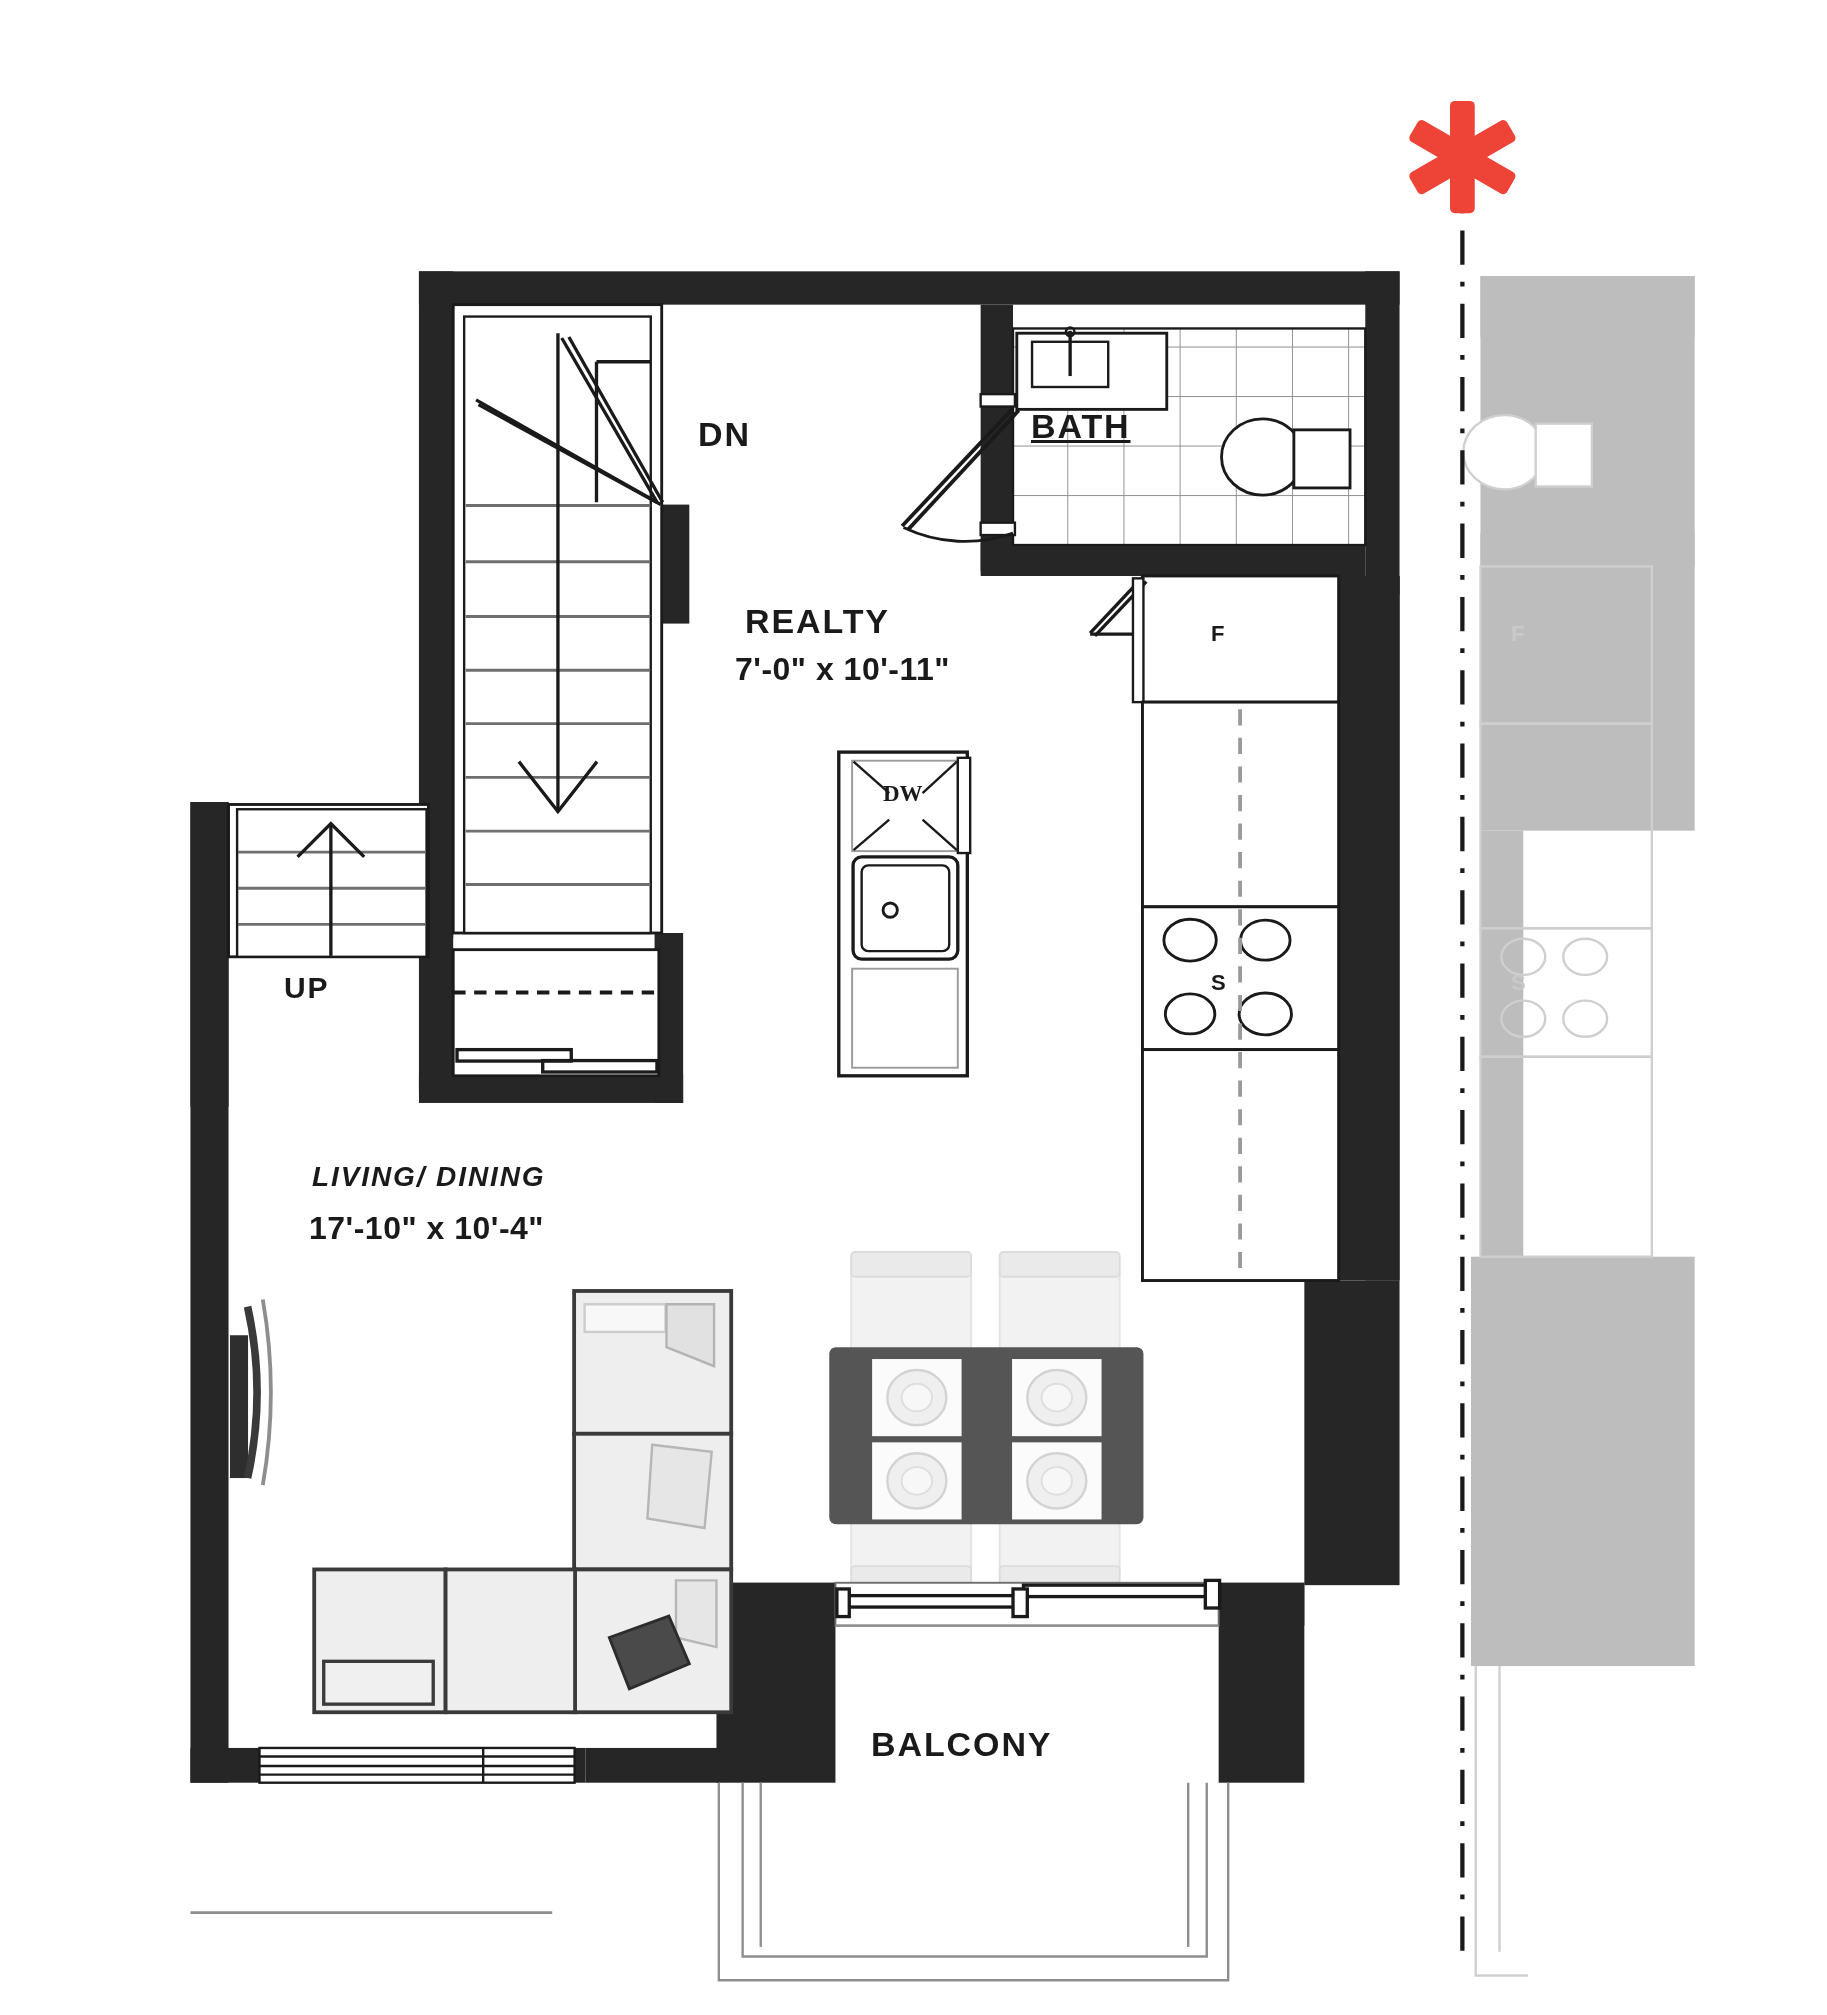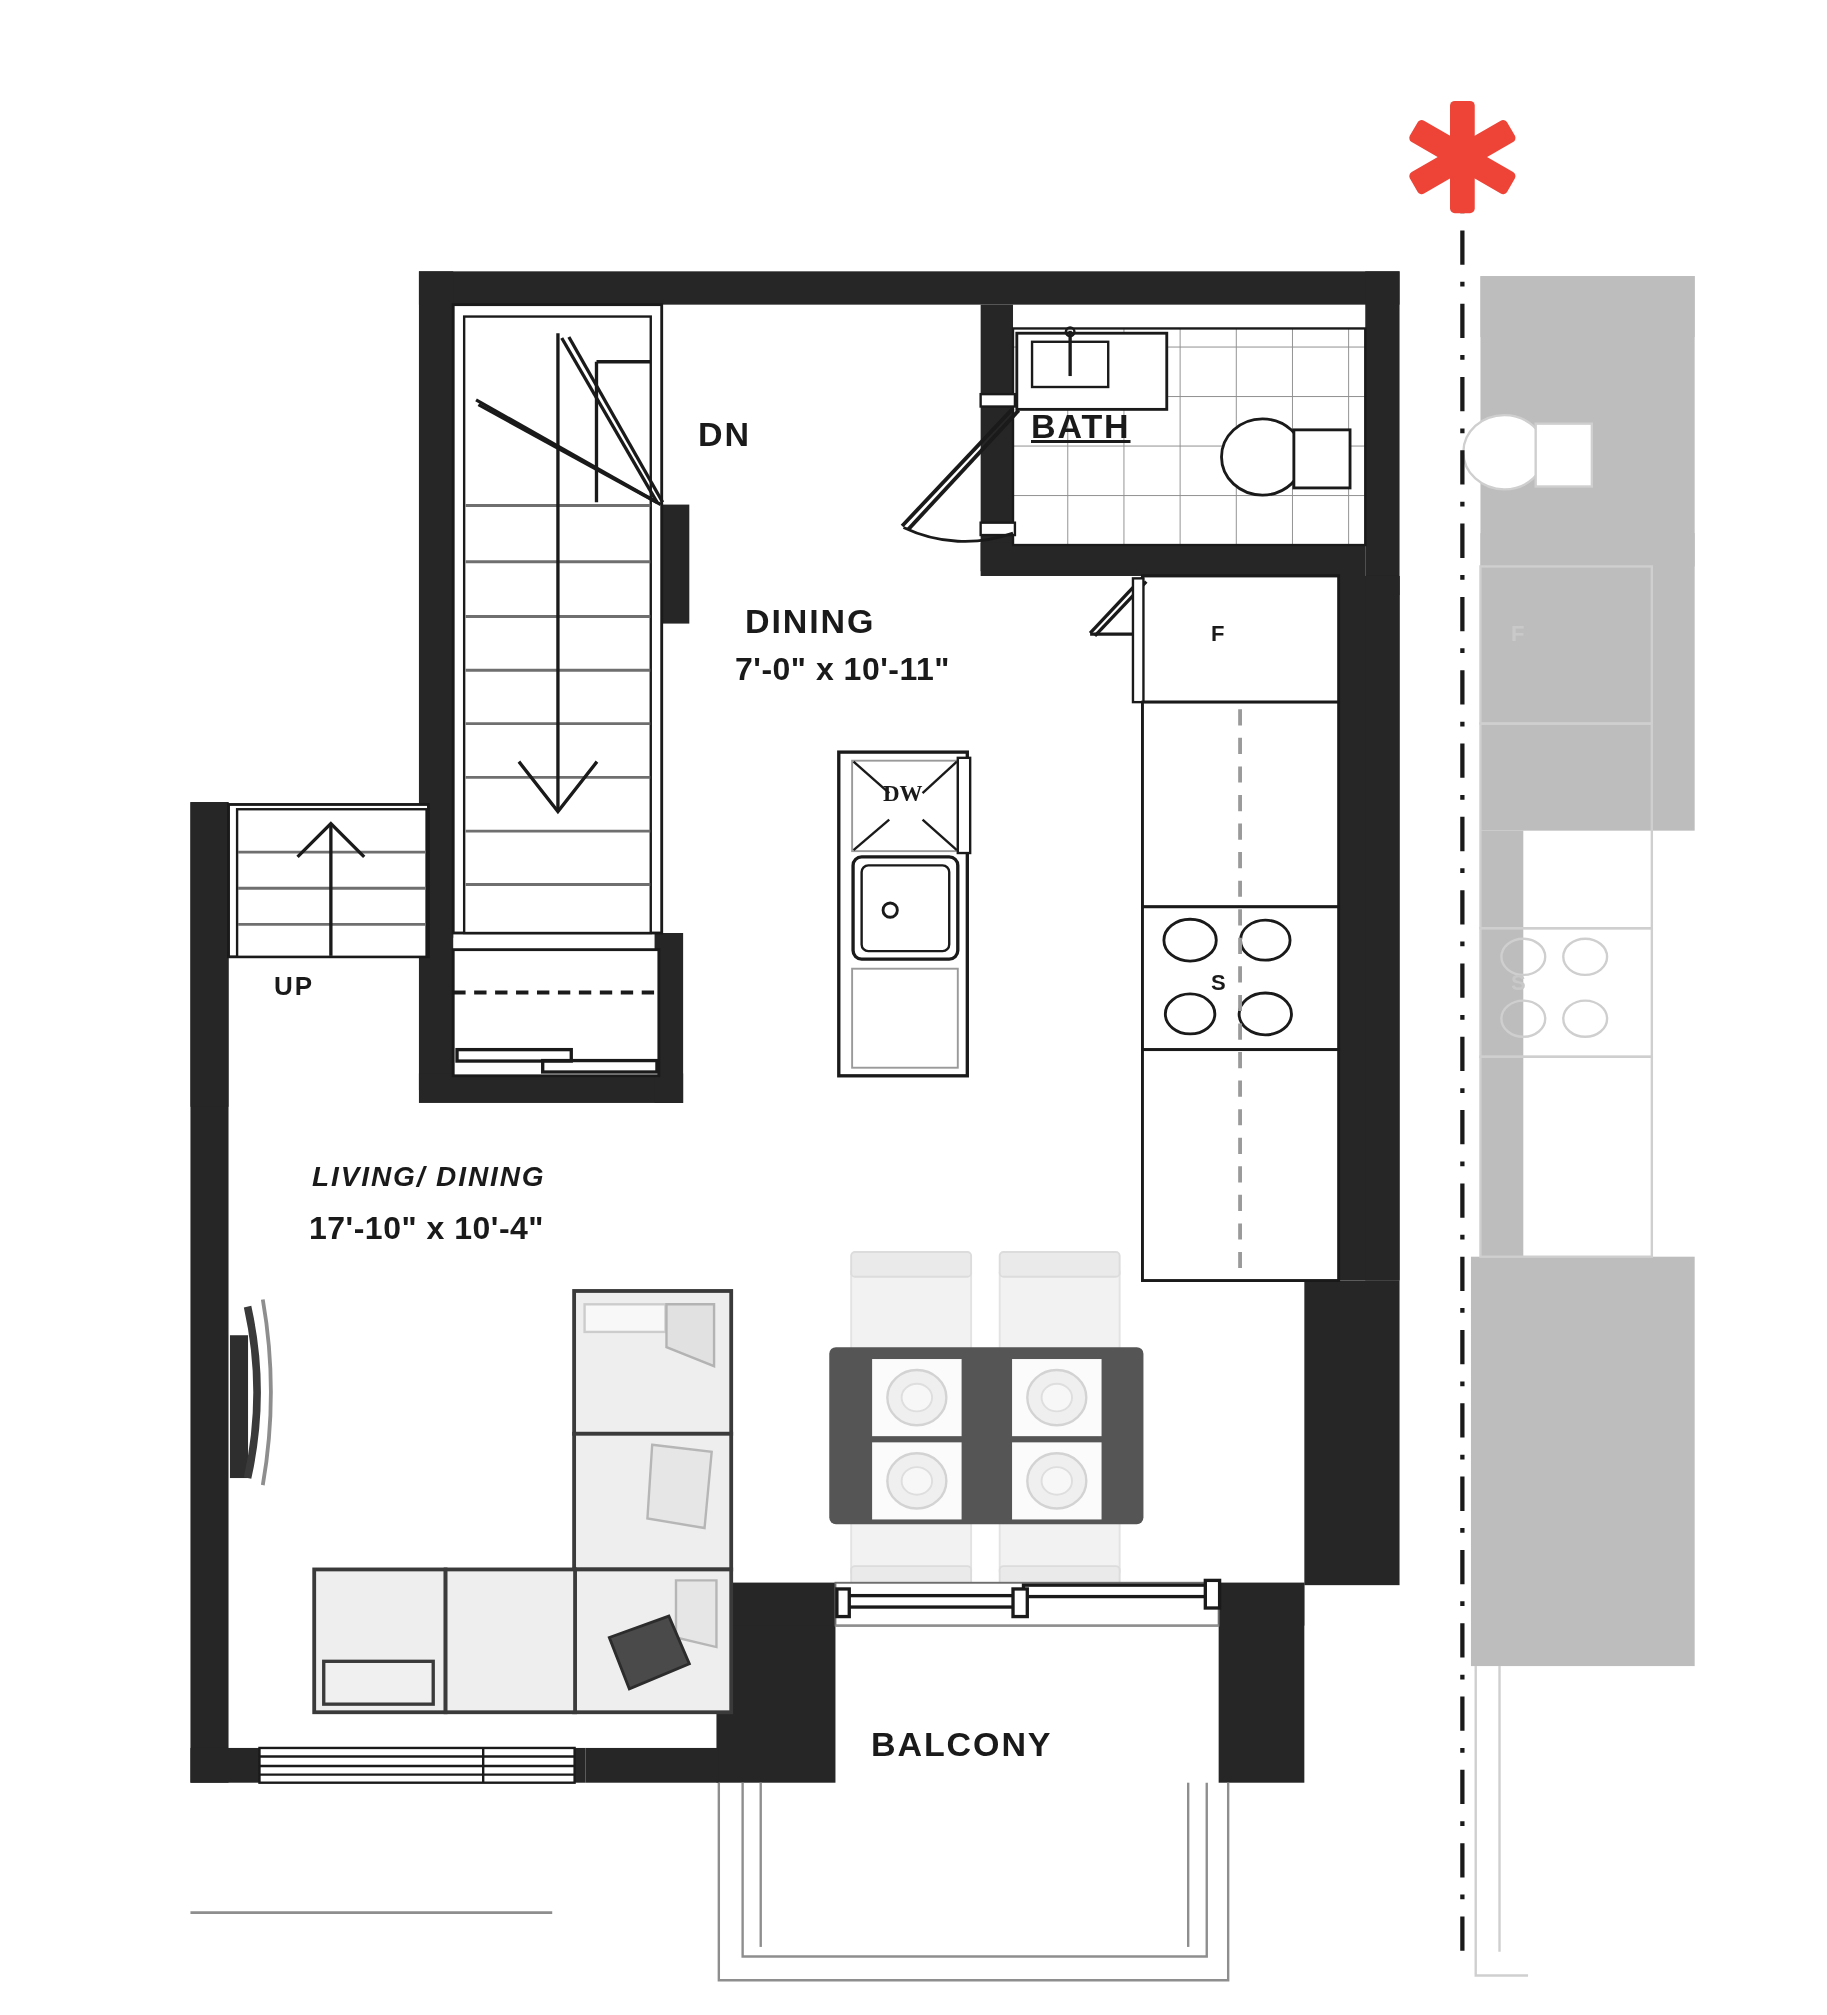--- a/index.html
+++ b/index.html
@@ -9,21 +9,21 @@
     -webkit-font-smoothing:antialiased;
   }
   #stage{position:absolute;left:0;top:0;width:1828px;height:2015px;}
   #plan-svg{position:absolute;left:0;top:0;width:1828px;height:2015px;display:block;}
 
   .txt{position:absolute;color:#1a1a1a;font-weight:bold;white-space:nowrap;letter-spacing:1px;}
 
   #page-title{left:188px;top:50px;font-size:55px;letter-spacing:4.3px;}
 
   #label-dn{left:698px;top:378px;font-size:34px;letter-spacing:1.9px;margin-top:37px;}
-  #label-up{left:274px;top:971px;font-size:26px;letter-spacing:1.9px;}
+  #label-up{left:284px;top:971px;font-size:30px;letter-spacing:1.9px;}
   #label-bath{left:1031px;top:407px;font-size:34px;letter-spacing:1.9px;text-decoration:underline;}
   #label-balcony{left:871px;top:1725px;font-size:34px;letter-spacing:1.9px;}
 
   #label-kitchen{left:745px;top:602px;font-size:34px;letter-spacing:1.9px;}
   #dim-kitchen{left:735px;top:651px;font-size:32px;letter-spacing:0.5px;font-weight:bold;}
   #label-living{left:312px;top:1161px;font-size:28px;letter-spacing:1.9px;font-style:italic;}
   #dim-living{left:309px;top:1210px;font-size:32px;letter-spacing:0.5px;font-weight:bold;}
 
   #label-f{left:1211px;top:621px;font-size:22px;letter-spacing:0.5px;}
   #label-s{left:1211px;top:970px;font-size:22px;letter-spacing:0.5px;}
@@ -369,21 +369,21 @@
 
   </svg>
 
 
   <div class="txt" id="label-dn">DN</div>
 
   <div class="txt" id="label-up">UP</div>
 
   <div class="txt" id="label-bath">BATH</div>
 
-  <div class="txt" id="label-kitchen">DINING</div>
+  <div class="txt" id="label-kitchen">REALTY</div>
   <div class="txt" id="dim-kitchen">7'-0" x 10'-11"</div>
 
   <div class="txt" id="label-living">LIVING/ DINING</div>
   <div class="txt" id="dim-living">17'-10" x 10'-4"</div>
 
   <div class="txt" id="label-balcony">BALCONY</div>
 
   <div class="txt" id="label-f">F</div>
   <div class="txt" id="label-s">S</div>
   <div class="txt" id="label-dw">DW</div>

